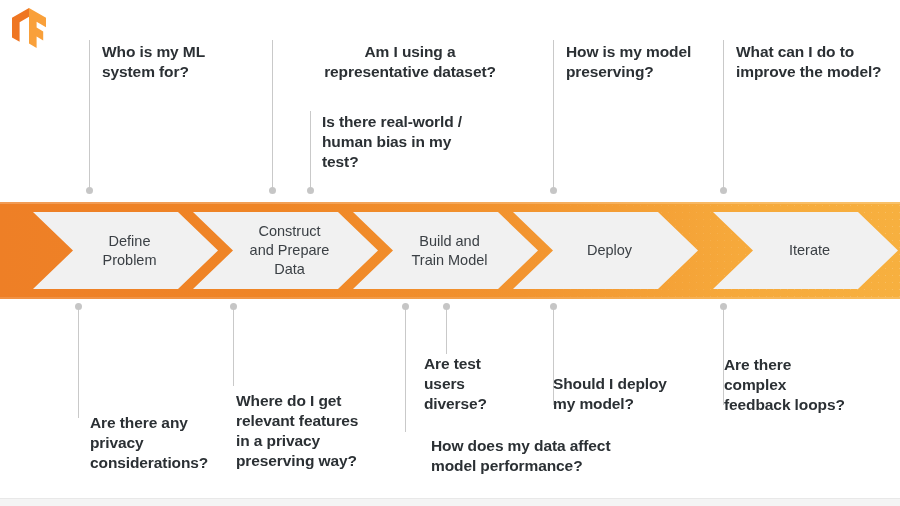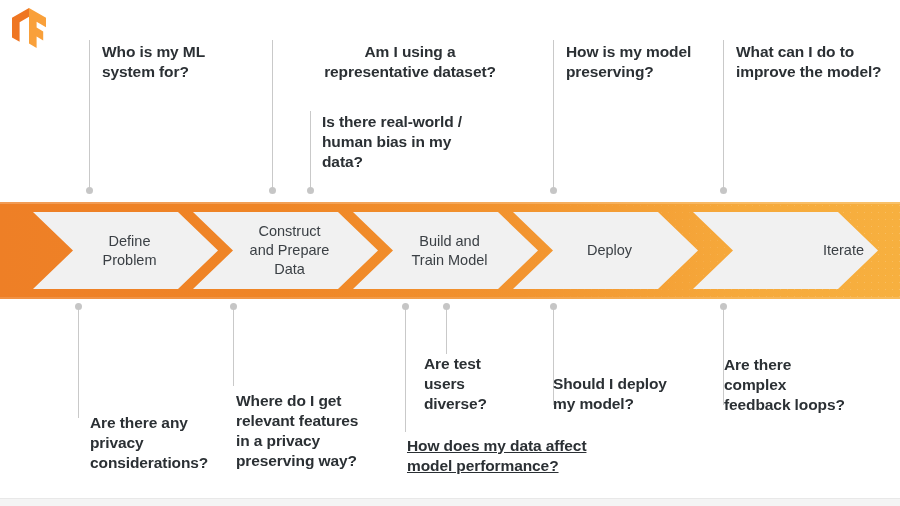--- a/index.html
+++ b/index.html
@@ -147,21 +147,21 @@
     <span class="dot"></span>
   </div>
   <div class="qlabel" style="left:285px; top:42px; width:250px;text-align:center;">Am I using a
 representative dataset?</div>
 
   <div class="connector down" style="left:310px; top:111px; height:79px;">
     <span class="dot"></span>
   </div>
   <div class="qlabel" style="left:322px; top:112px; width:200px;">Is there real-world /
 human bias in my
-data?</div>
+test?</div>
 
   <div class="connector down" style="left:553px; top:40px; height:150px;">
     <span class="dot"></span>
   </div>
   <div class="qlabel" style="left:566px; top:42px; width:180px;">How is my model
 preserving?</div>
 
   <div class="connector down" style="left:723px; top:40px; height:150px;">
     <span class="dot"></span>
   </div>
@@ -187,21 +187,21 @@
 
   <div class="chev" style="left:353px; width:185px;">
     <span class="chev-label">Build and
 Train Model</span>
   </div>
 
   <div class="chev" style="left:513px; width:185px;">
     <span class="chev-label">Deploy</span>
   </div>
 
-  <div class="chev" style="left:693px; width:185px;justify-content:flex-end;">
+  <div class="chev" style="left:713px; width:185px;">
     <span class="chev-label">Iterate</span>
   </div>
 
   <div class="connector up" style="left:78px; top:306px; height:112px;">
     <span class="dot"></span>
   </div>
   <div class="qlabel" style="left:90px; top:413px; width:180px;">Are there any
 privacy
 considerations?</div>
 
@@ -216,21 +216,21 @@
   <div class="connector up" style="left:446px; top:306px; height:48px;">
     <span class="dot"></span>
   </div>
   <div class="qlabel" style="left:424px; top:354px; width:120px;">Are test
 users
 diverse?</div>
 
   <div class="connector up" style="left:405px; top:306px; height:126px;">
     <span class="dot"></span>
   </div>
-  <div class="qlabel" style="left:407px; top:436px; width:260px;text-decoration:underline;">How does my data affect
+  <div class="qlabel" style="left:431px; top:436px; width:260px;">How does my data affect
 model performance?</div>
 
   <div class="connector up" style="left:553px; top:306px; height:99px;">
     <span class="dot"></span>
   </div>
   <div class="qlabel" style="left:553px; top:374px; width:175px;">Should I deploy
 my model?</div>
 
   <div class="connector up" style="left:723px; top:306px; height:99px;">
     <span class="dot"></span>

